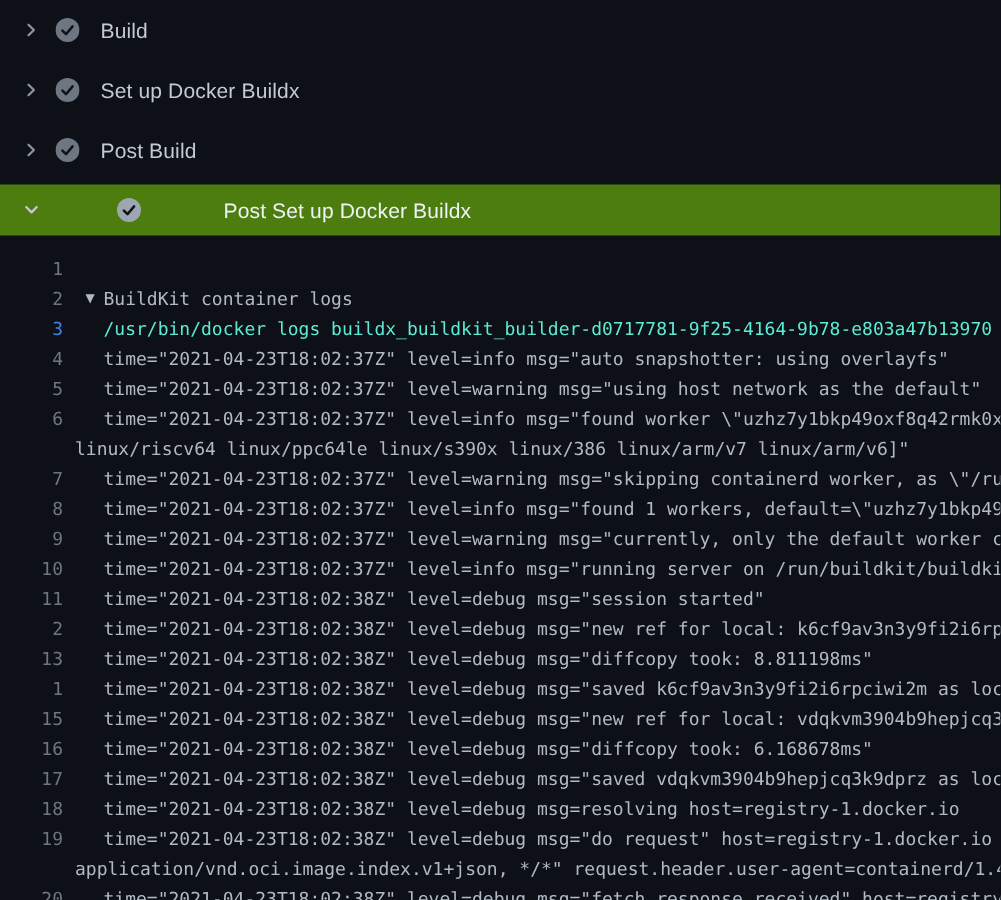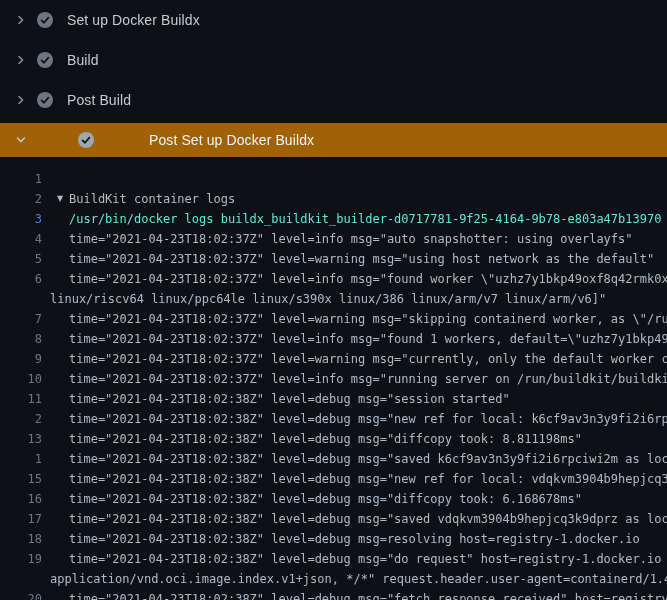--- a/index.html
+++ b/index.html
@@ -10,21 +10,21 @@
     -webkit-font-smoothing:antialiased;
   }
   
   .steps{padding-top:0;}
   .step{
     height:40px;display:flex;align-items:center;
     padding-left:13px;cursor:pointer;box-sizing:border-box;
   }
   .step.expanded{
     height:34px;margin-top:3px;margin-bottom:3px;
-    background:#a16207;
+    background:#4d7c0f;
     gap:41px;
   }
   .chev{width:16px;height:16px;flex:none;display:flex;align-items:center;justify-content:center;}
   .check{margin-left:8px;flex:none;display:flex;}
   .step-label{margin-left:14px;font-size:14px;color:#c3cad3;letter-spacing:.1px;}
   .step.expanded .step-label{color:#f0f3f6;}
   
   .log{
     padding-top:9px;
     font-family:"DejaVu Sans Mono","Liberation Mono",monospace;
@@ -57,36 +57,36 @@
       <svg width="10" height="10" viewBox="0 0 10 10">
           <path d="M3 1.5 L6.6 5 L3 8.5" stroke="#8b949e" stroke-width="1.5" fill="none" stroke-linecap="round" stroke-linejoin="round"></path>
         </svg>
     </span>
     <span class="check">
       <svg width="16" height="16" viewBox="0 0 16 16">
           <circle cx="8" cy="8" r="8" fill="#6e7681"></circle>
           <path d="M4.6 8.4 L7 10.8 L11.4 5.6" stroke="#10141a" stroke-width="1.7" fill="none" stroke-linecap="round" stroke-linejoin="round"></path>
         </svg>
     </span>
+    <span class="step-label">Build</span>
+  </div>
+
+  <div class="step">
+    <span class="chev">
+      <svg width="10" height="10" viewBox="0 0 10 10">
+          <path d="M3 1.5 L6.6 5 L3 8.5" stroke="#8b949e" stroke-width="1.5" fill="none" stroke-linecap="round" stroke-linejoin="round"></path>
+        </svg>
+    </span>
+    <span class="check">
+      <svg width="16" height="16" viewBox="0 0 16 16">
+          <circle cx="8" cy="8" r="8" fill="#6e7681"></circle>
+          <path d="M4.6 8.4 L7 10.8 L11.4 5.6" stroke="#10141a" stroke-width="1.7" fill="none" stroke-linecap="round" stroke-linejoin="round"></path>
+        </svg>
+    </span>
     <span class="step-label">Set up Docker Buildx</span>
-  </div>
-
-  <div class="step">
-    <span class="chev">
-      <svg width="10" height="10" viewBox="0 0 10 10">
-          <path d="M3 1.5 L6.6 5 L3 8.5" stroke="#8b949e" stroke-width="1.5" fill="none" stroke-linecap="round" stroke-linejoin="round"></path>
-        </svg>
-    </span>
-    <span class="check">
-      <svg width="16" height="16" viewBox="0 0 16 16">
-          <circle cx="8" cy="8" r="8" fill="#6e7681"></circle>
-          <path d="M4.6 8.4 L7 10.8 L11.4 5.6" stroke="#10141a" stroke-width="1.7" fill="none" stroke-linecap="round" stroke-linejoin="round"></path>
-        </svg>
-    </span>
-    <span class="step-label">Build</span>
   </div>
 
   <div class="step">
     <span class="chev">
       <svg width="10" height="10" viewBox="0 0 10 10">
           <path d="M3 1.5 L6.6 5 L3 8.5" stroke="#8b949e" stroke-width="1.5" fill="none" stroke-linecap="round" stroke-linejoin="round"></path>
         </svg>
     </span>
     <span class="check">
       <svg width="16" height="16" viewBox="0 0 16 16">

